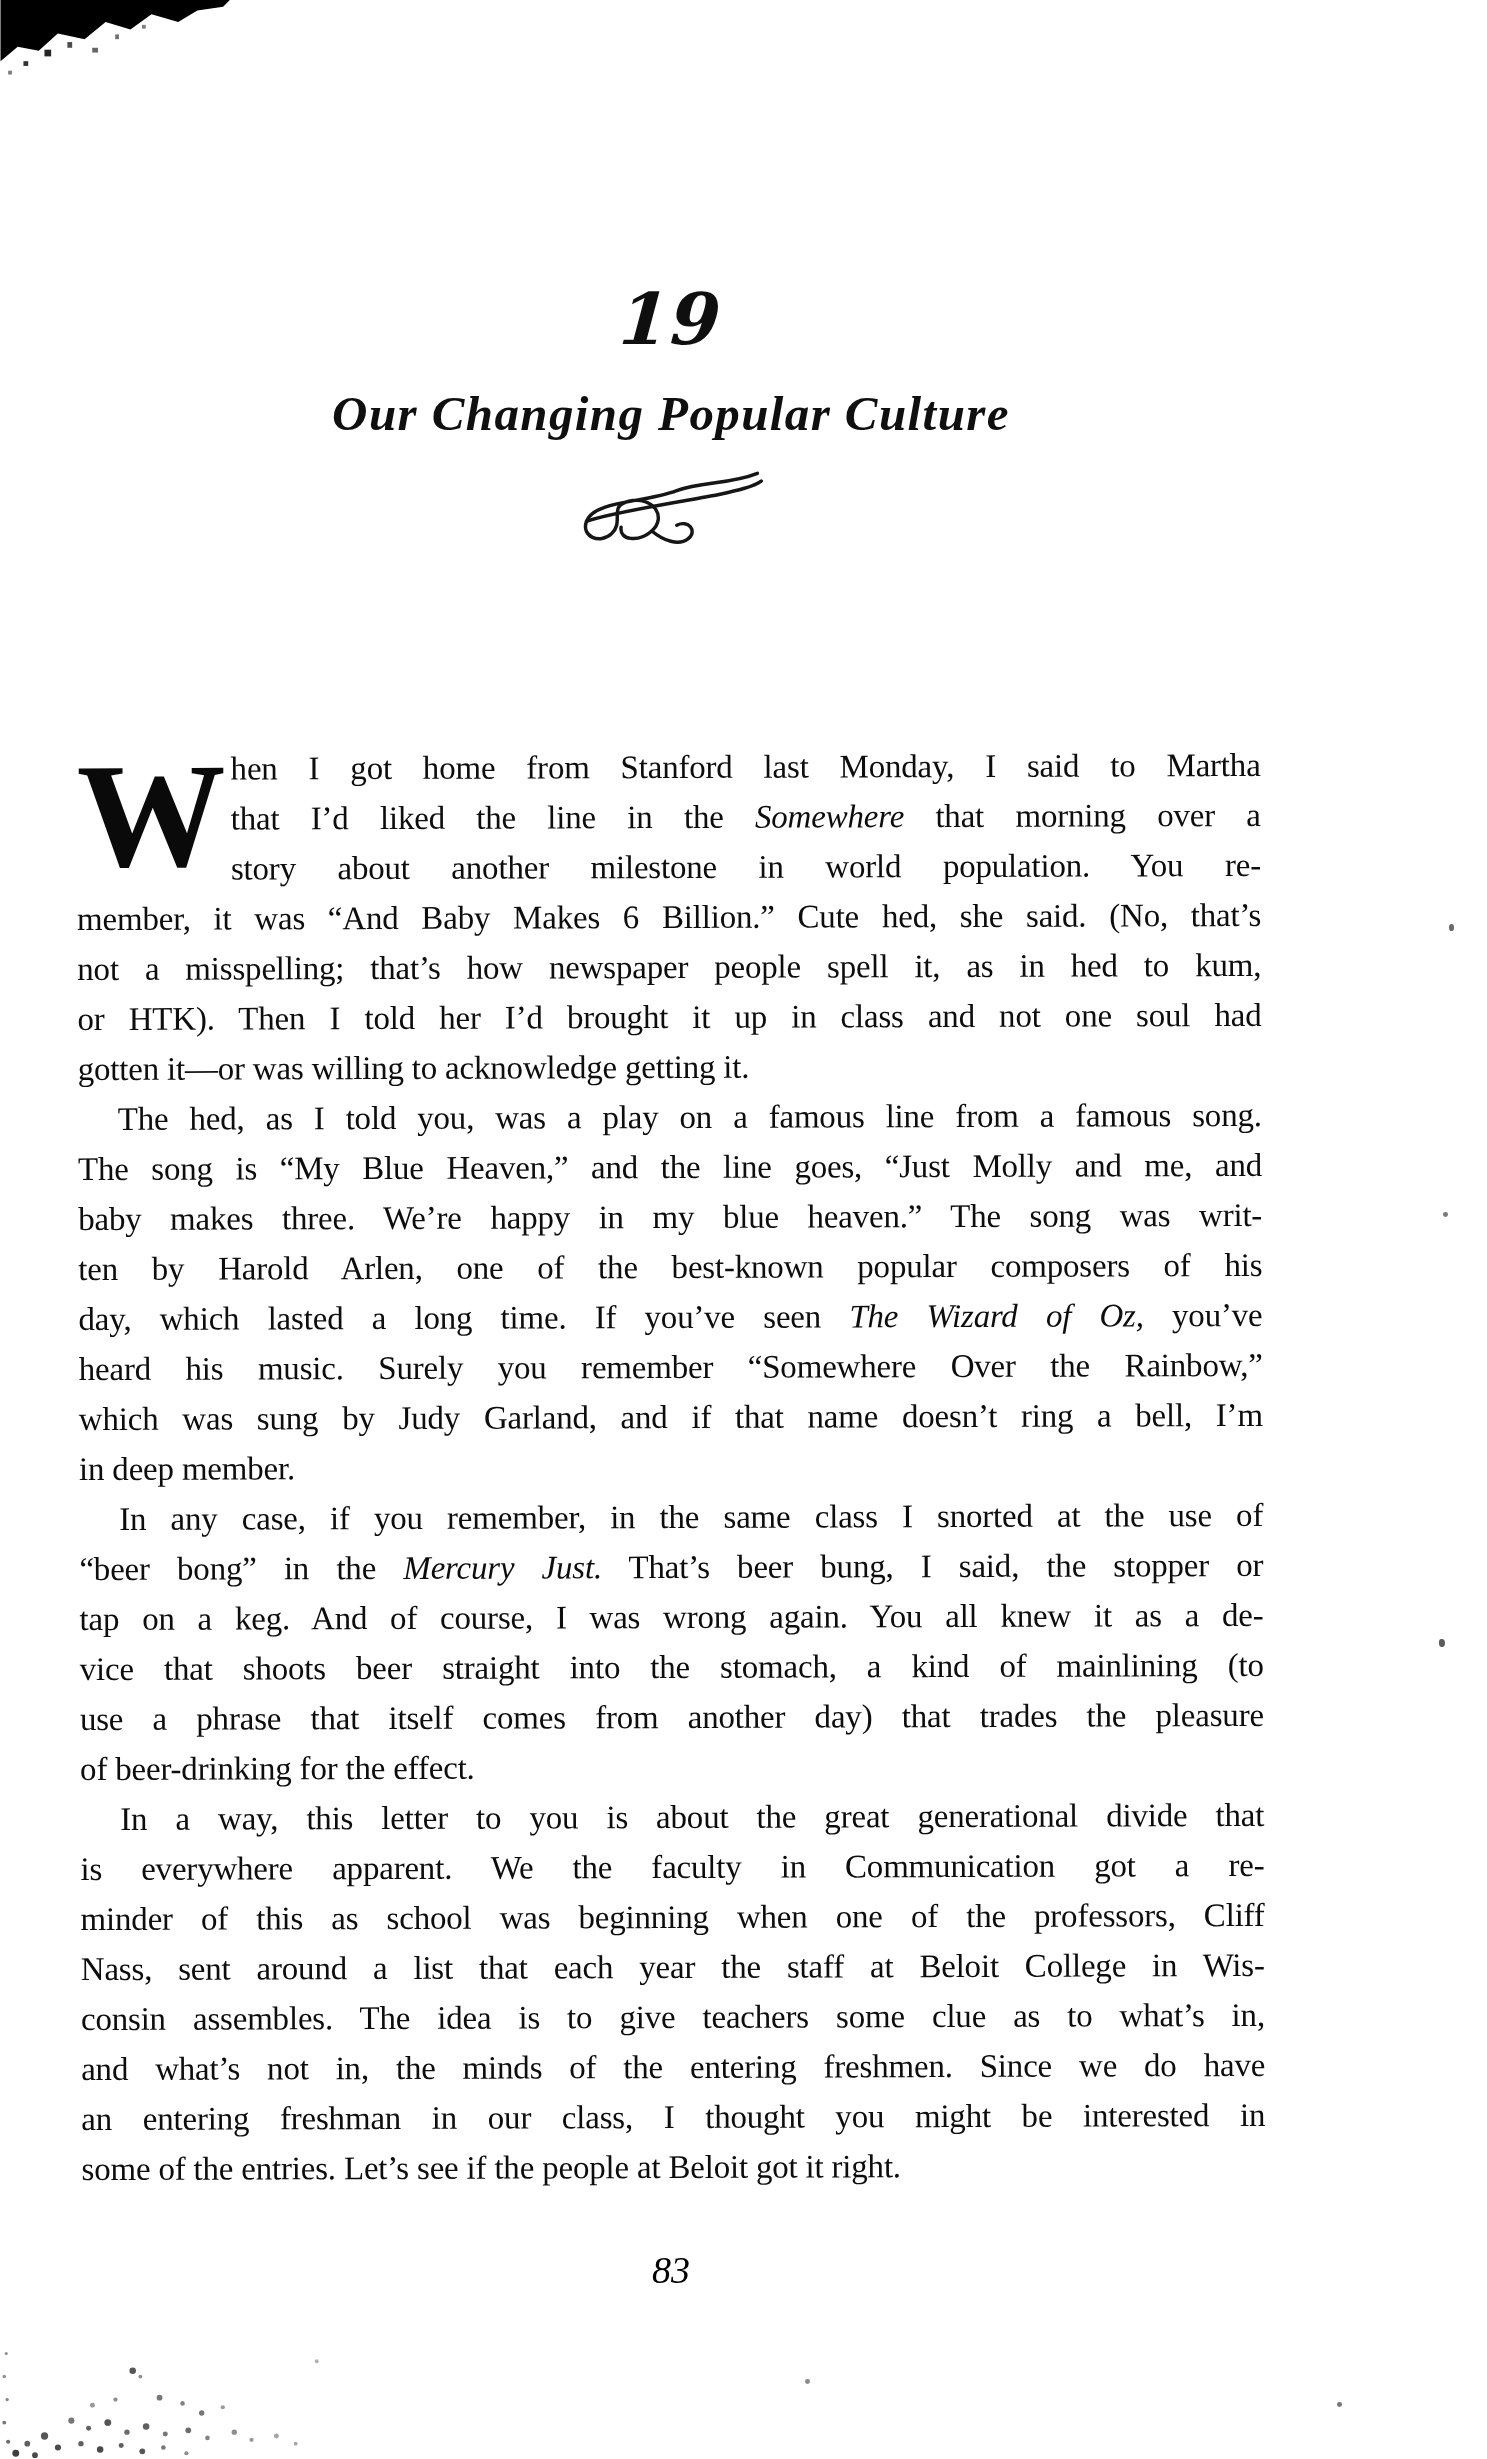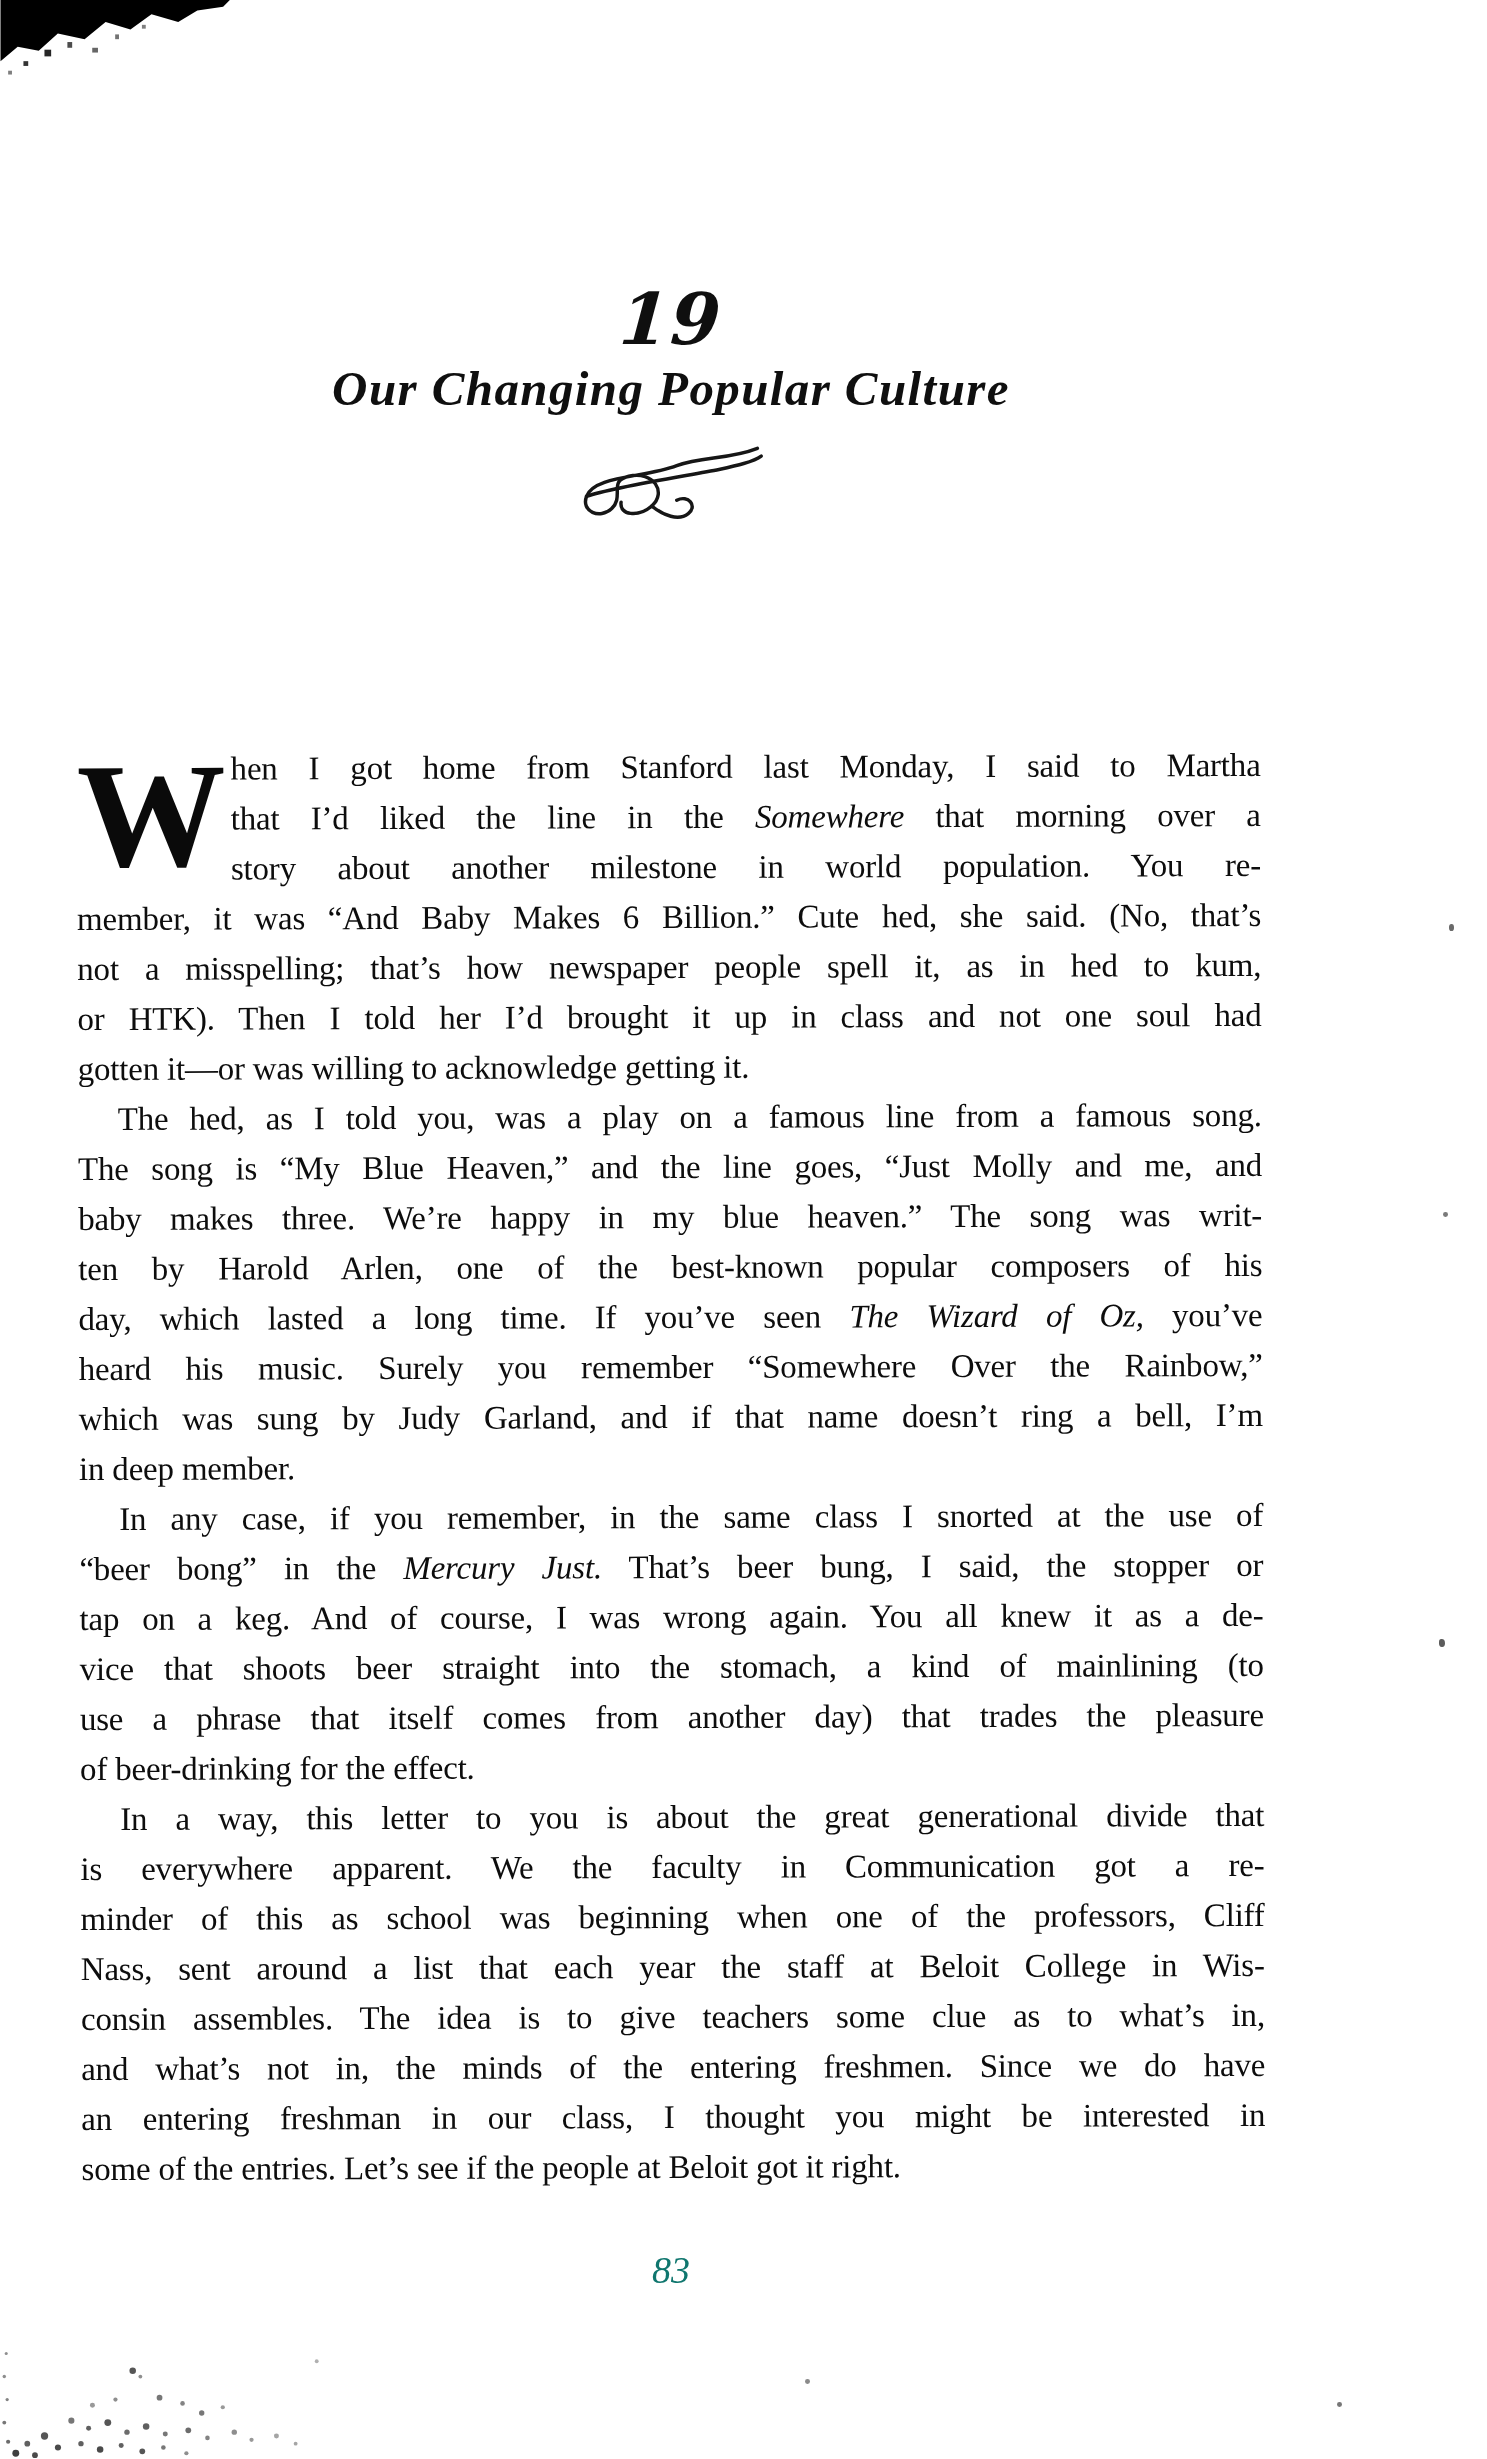--- a/index.html
+++ b/index.html
@@ -26,20 +26,21 @@
   .chapter-number {
     font-family: "DejaVu Serif", serif;
     font-style: italic;
     font-weight: 800;
     font-size: 71px;
     line-height: 81px;
     letter-spacing: 1.9px;
     transform: skewX(-4deg);
   }
   .chapter-title {
+    margin-top: 25px;
     font-family: "Liberation Serif", serif;
     font-style: italic;
     font-weight: 600;
     font-size: 49px;
     line-height: 58px;
     letter-spacing: 1.4px;
   }
   .ornament-wrap { margin-top: 15.4px; height: 96px; }
   
   .body-text {
@@ -71,21 +72,21 @@
   }
   .dropcap-lines { flex: 1 1 auto; min-width: 0; }
   
   .page-number {
     position: absolute;
     left: 79px; top: 2248px;
     width: 1184px;
     text-align: center;
     font-style: italic;
     font-size: 38px;
-    color: #0f766e;
+    color: #000000;
   }
   
   .artifact { position: absolute; pointer-events: none; }
   .smudge-top-left { left: 0; top: 0; }
   .speckles-bottom-left { left: 0; top: 2344px; }
   .speck {
     position: absolute;
     border-radius: 50%;
     pointer-events: none;
   }

